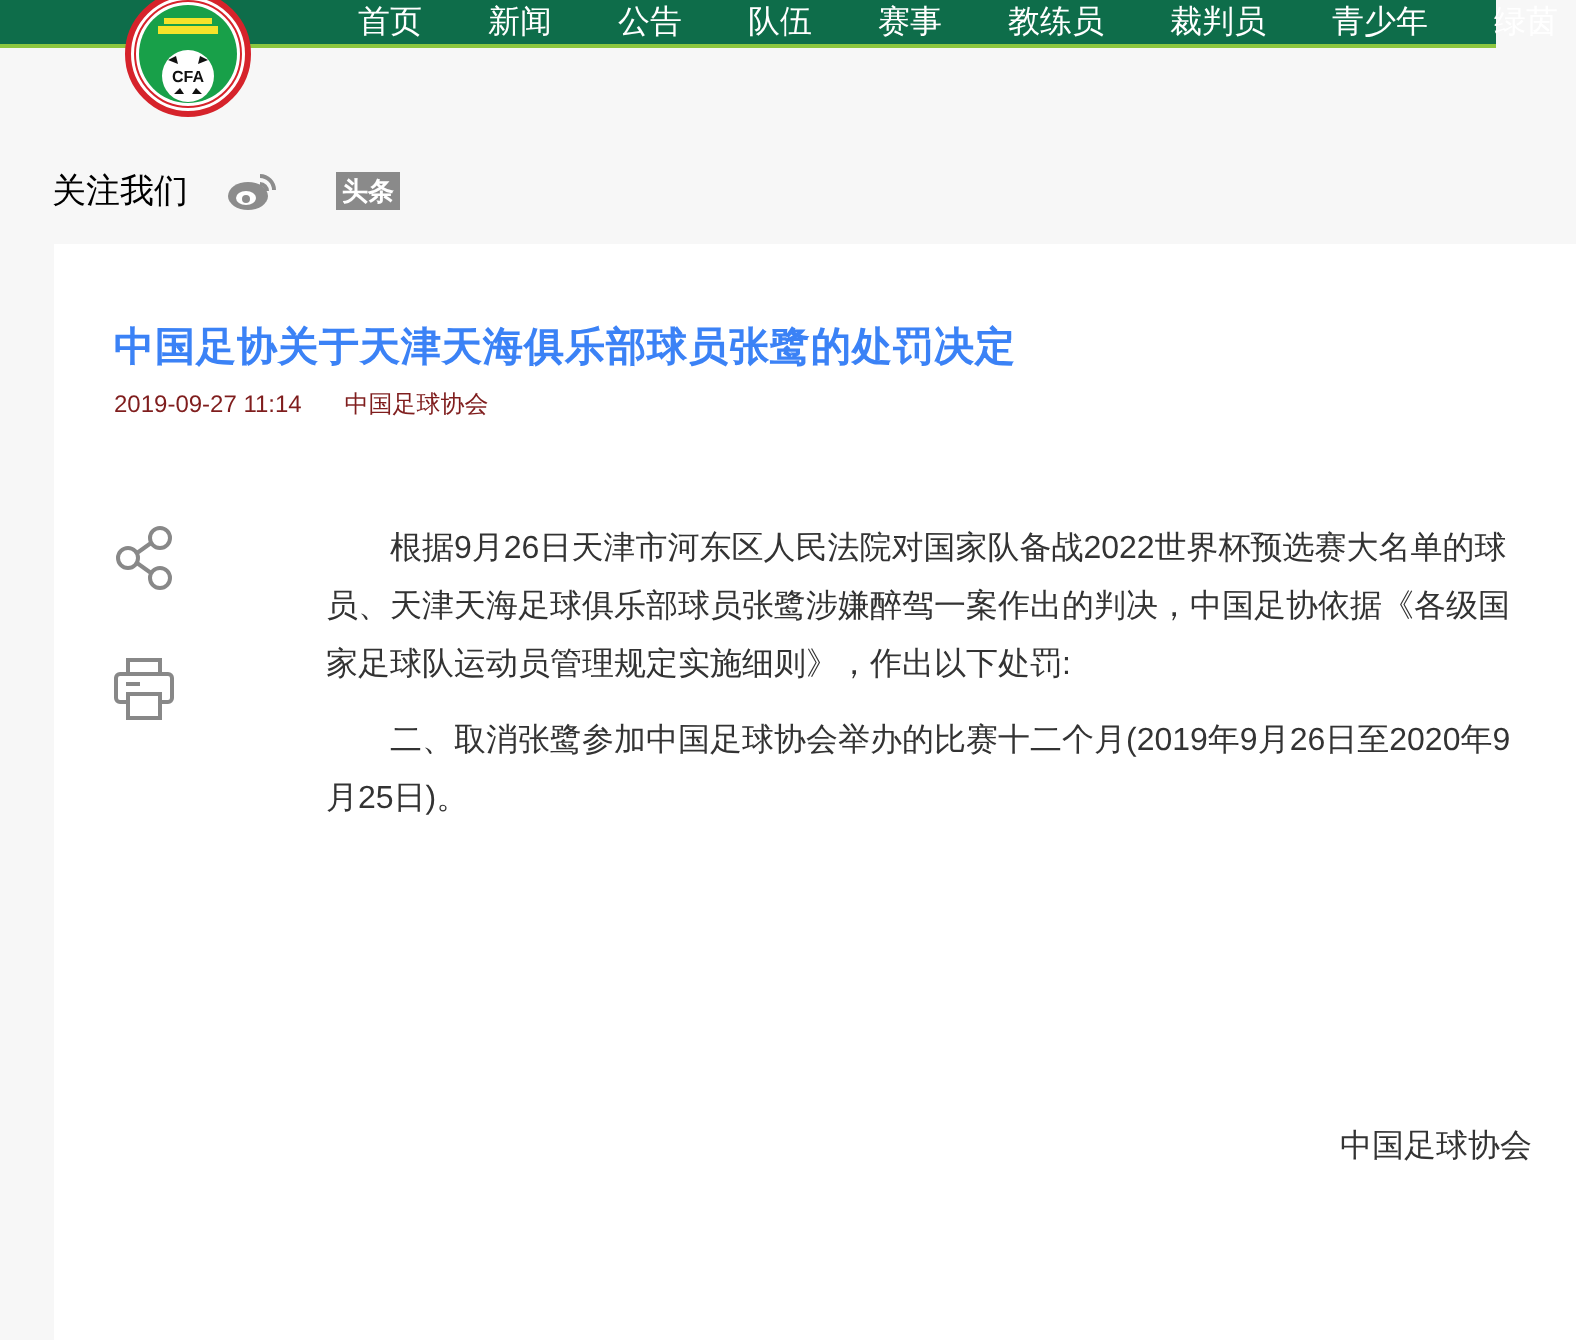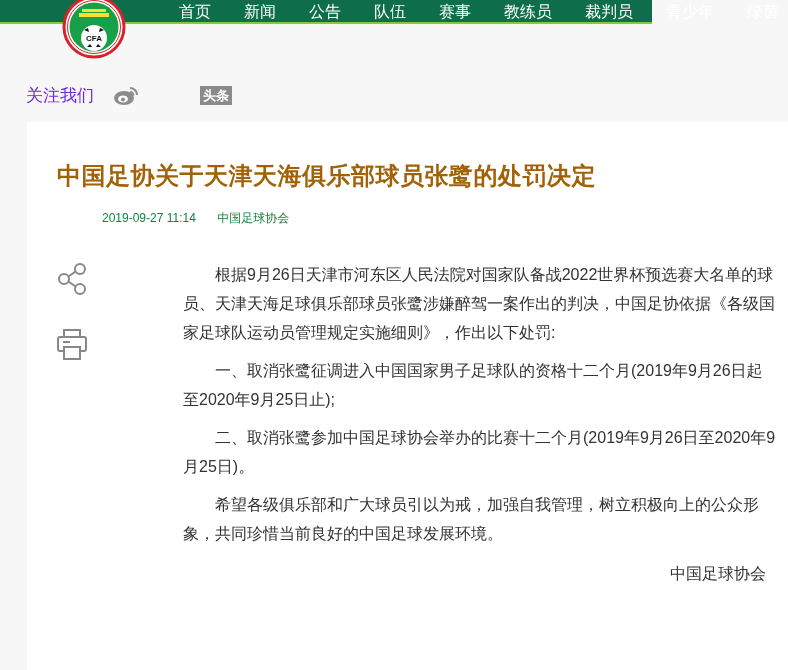--- a/index.html
+++ b/index.html
@@ -3,66 +3,65 @@
   <meta charset="utf-8">
   <style>
     * { margin: 0; padding: 0; box-sizing: border-box; }
     html, body {
       width: 788px; height: 670px; overflow: hidden;
       background: #f7f7f7;
       font-family: "Liberation Sans", "DejaVu Sans", sans-serif;
       color: #333;
     }
     .topbar {
-      position: absolute; left: 0; top: 0; width: 652px; height: 24px;
+      position: absolute; left: 0; top: 0; width: 748px; height: 24px;
       background: #0e6d4a;
       border-bottom: 2px solid #8cc63f;
     }
     .nav {
       position: absolute; left: 179px; top: 0; height: 24px;
       display: flex; align-items: center;
       white-space: nowrap;
     }
     .nav-item {
       color: #ffffff; font-size: 16px; line-height: 22px;
       margin-right: 33px; cursor: pointer;
     }
     .logo {
       position: absolute; left: 62px; top: -5px; width: 64px; height: 64px;
     }
     .follow {
       position: absolute; left: 26px; top: 84px; height: 22px;
       display: flex; align-items: center;
     }
-    .follow-label { font-size: 17px; color: #6d28d9; margin-right: 18px; }
+    .follow-label { font-size: 17px; color: #000000; margin-right: 18px; }
     .weibo { width: 28px; height: 22px; margin-right: 28px; cursor: pointer; }
     .toutiao {
       background: #8a8a8a; color: #fff; font-size: 13px; font-weight: bold;
-      padding: 1px 3px; line-height: 17px; cursor: pointer; margin-left: 32px;
+      padding: 1px 3px; line-height: 17px; cursor: pointer;
     }
     .card {
       position: absolute; left: 27px; top: 122px; width: 761px; height: 548px;
       background: #ffffff;
     }
     .title {
       position: absolute; left: 30px; top: 38px;
-      font-size: 24px; font-weight: bold; color: #a16207; letter-spacing: 0.5px;
+      font-size: 20px; font-weight: bold; color: #3b82f6; letter-spacing: 0.5px;
       white-space: nowrap;
     }
     .meta {
-      position: absolute; left: 30px; top: 88px; font-size: 12px; color: #15803d;
+      position: absolute; left: 30px; top: 72px; font-size: 12px; color: #7f1d1d;
       white-space: nowrap;
-      margin-left: 45px;
     }
     .meta .source { margin-left: 18px; }
     .side-icons { position: absolute; left: 28px; top: 140px; }
     .side-icon { display: block; width: 34px; height: 34px; cursor: pointer; }
     .side-icon.share { margin-bottom: 32px; }
     .content {
-      position: absolute; left: 156px; top: 138px; width: 595px;
+      position: absolute; left: 136px; top: 138px; width: 595px;
       font-size: 16px; line-height: 29px; color: #333;
     }
     .content p { text-indent: 2em; margin-bottom: 9px; }
     .sign {
       position: absolute; right: 22px; top: 434px; text-align: right;
       font-size: 16px; line-height: 36px; color: #333;
     }
   </style>
 </head>
 <body>
@@ -123,21 +122,19 @@
     <svg class="side-icon print" viewBox="0 0 34 34">
       <rect x="9" y="2" width="16" height="7" fill="none" stroke="#888" stroke-width="2"></rect>
       <rect x="3" y="9" width="28" height="14" rx="2" fill="none" stroke="#888" stroke-width="2"></rect>
       <line x1="8" y1="14" x2="15" y2="14" stroke="#888" stroke-width="2"></line>
       <rect x="9" y="19" width="16" height="12" fill="#fff" stroke="#888" stroke-width="2"></rect>
     </svg>
   </div>
 
   <div class="content">
     <p>根据9月26日天津市河东区人民法院对国家队备战2022世界杯预选赛大名单的球员、天津天海足球俱乐部球员张鹭涉嫌醉驾一案作出的判决，中国足协依据《各级国家足球队运动员管理规定实施细则》，作出以下处罚:</p>
-    <p>一、取消张鹭征调进入中国国家男子足球队的资格十二个月(2019年9月26日起至2020年9月25日止);</p>
     <p>二、取消张鹭参加中国足球协会举办的比赛十二个月(2019年9月26日至2020年9月25日)。</p>
-    <p>希望各级俱乐部和广大球员引以为戒，加强自我管理，树立积极向上的公众形象，共同珍惜当前良好的中国足球发展环境。</p>
   </div>
 
   <div class="sign">
     <div>中国足球协会</div>
   </div>
 </div>
 
 </body></html>

